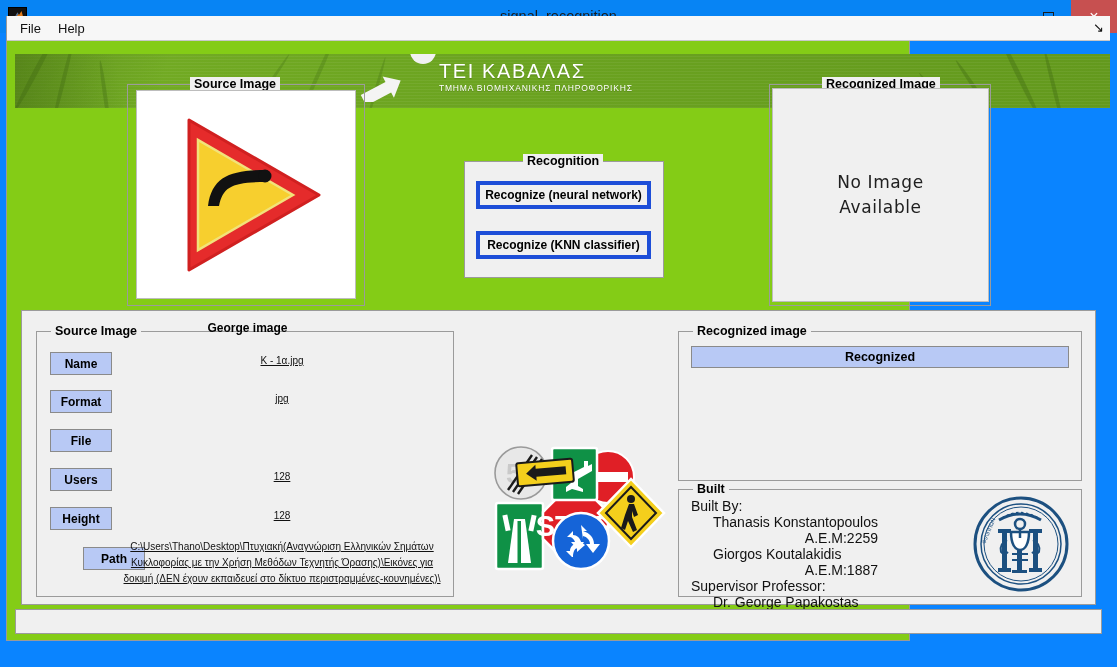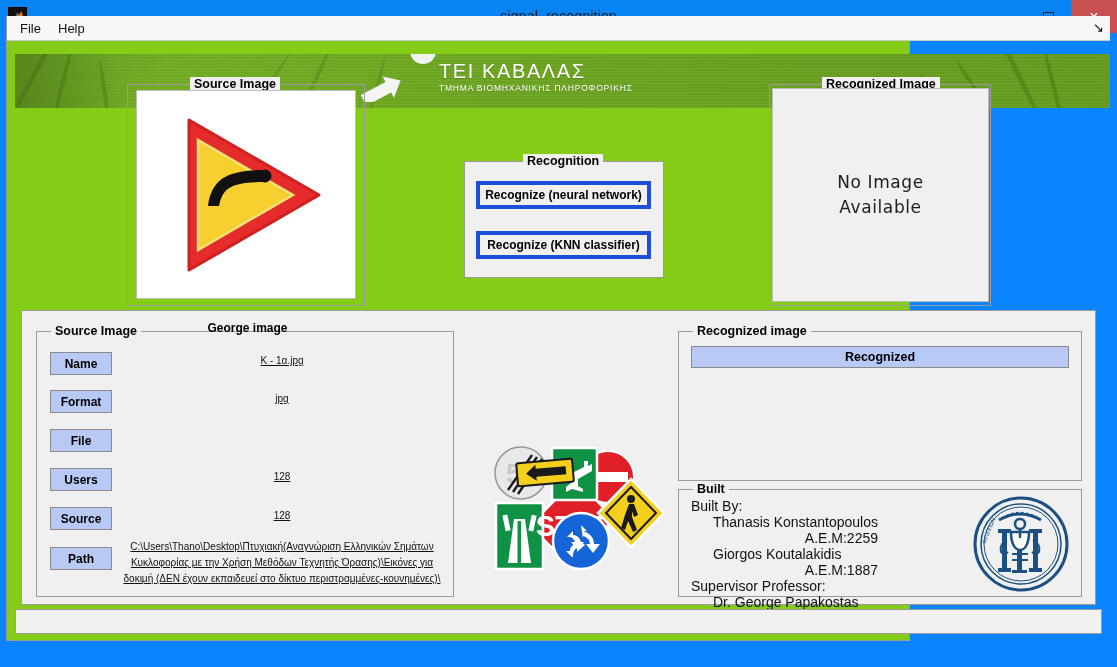--- a/index.html
+++ b/index.html
@@ -326,24 +326,24 @@
         <div class="meta-val" style="top:23px;">K - 1α.jpg</div>
 
         <div class="meta-btn" style="top:58px;">Format</div>
         <div class="meta-val" style="top:61px;">jpg</div>
 
         <div class="meta-btn" style="top:97px;">File</div>
 
         <div class="meta-btn" style="top:136px;">Users</div>
         <div class="meta-val" style="top:139px;">128</div>
 
-        <div class="meta-btn" style="top:175px;">Source</div>
+        <div class="meta-btn" style="top:175px;">Height</div>
         <div class="meta-val" style="top:178px;">128</div>
 
-        <div class="meta-btn" style="top:215px;">Path</div>
+        <div class="meta-btn" style="top:215px;margin-left:33px;">Path</div>
         <div class="meta-val multiline" style="top:207px; left:78px; width:334px;">C:\Users\Thano\Desktop\Πτυχιακή(Αναγνώριση Ελληνικών Σημάτων Κυκλοφορίας με την Χρήση Μεθόδων Τεχνητής Όρασης)\Εικόνες για δοκιμή (ΔΕΝ έχουν εκπαιδευεί στο δίκτυο περιστραμμένες-κουνημένες)\</div>
       </div>
 
       <svg id="collage" viewBox="0 0 185 145">
 
         <g>
           <circle cx="37" cy="40" r="26" fill="#e8e8e8" stroke="#9a9a9a" stroke-width="1.6"></circle>
           <text x="37" y="50" font-family="Liberation Sans, sans-serif" font-size="27" font-weight="bold" fill="#c9c9c9" text-anchor="middle">50</text>
           <g stroke="#1a1a1a" stroke-width="2.4">
             <line x1="24" y1="57" x2="48" y2="22"></line>

